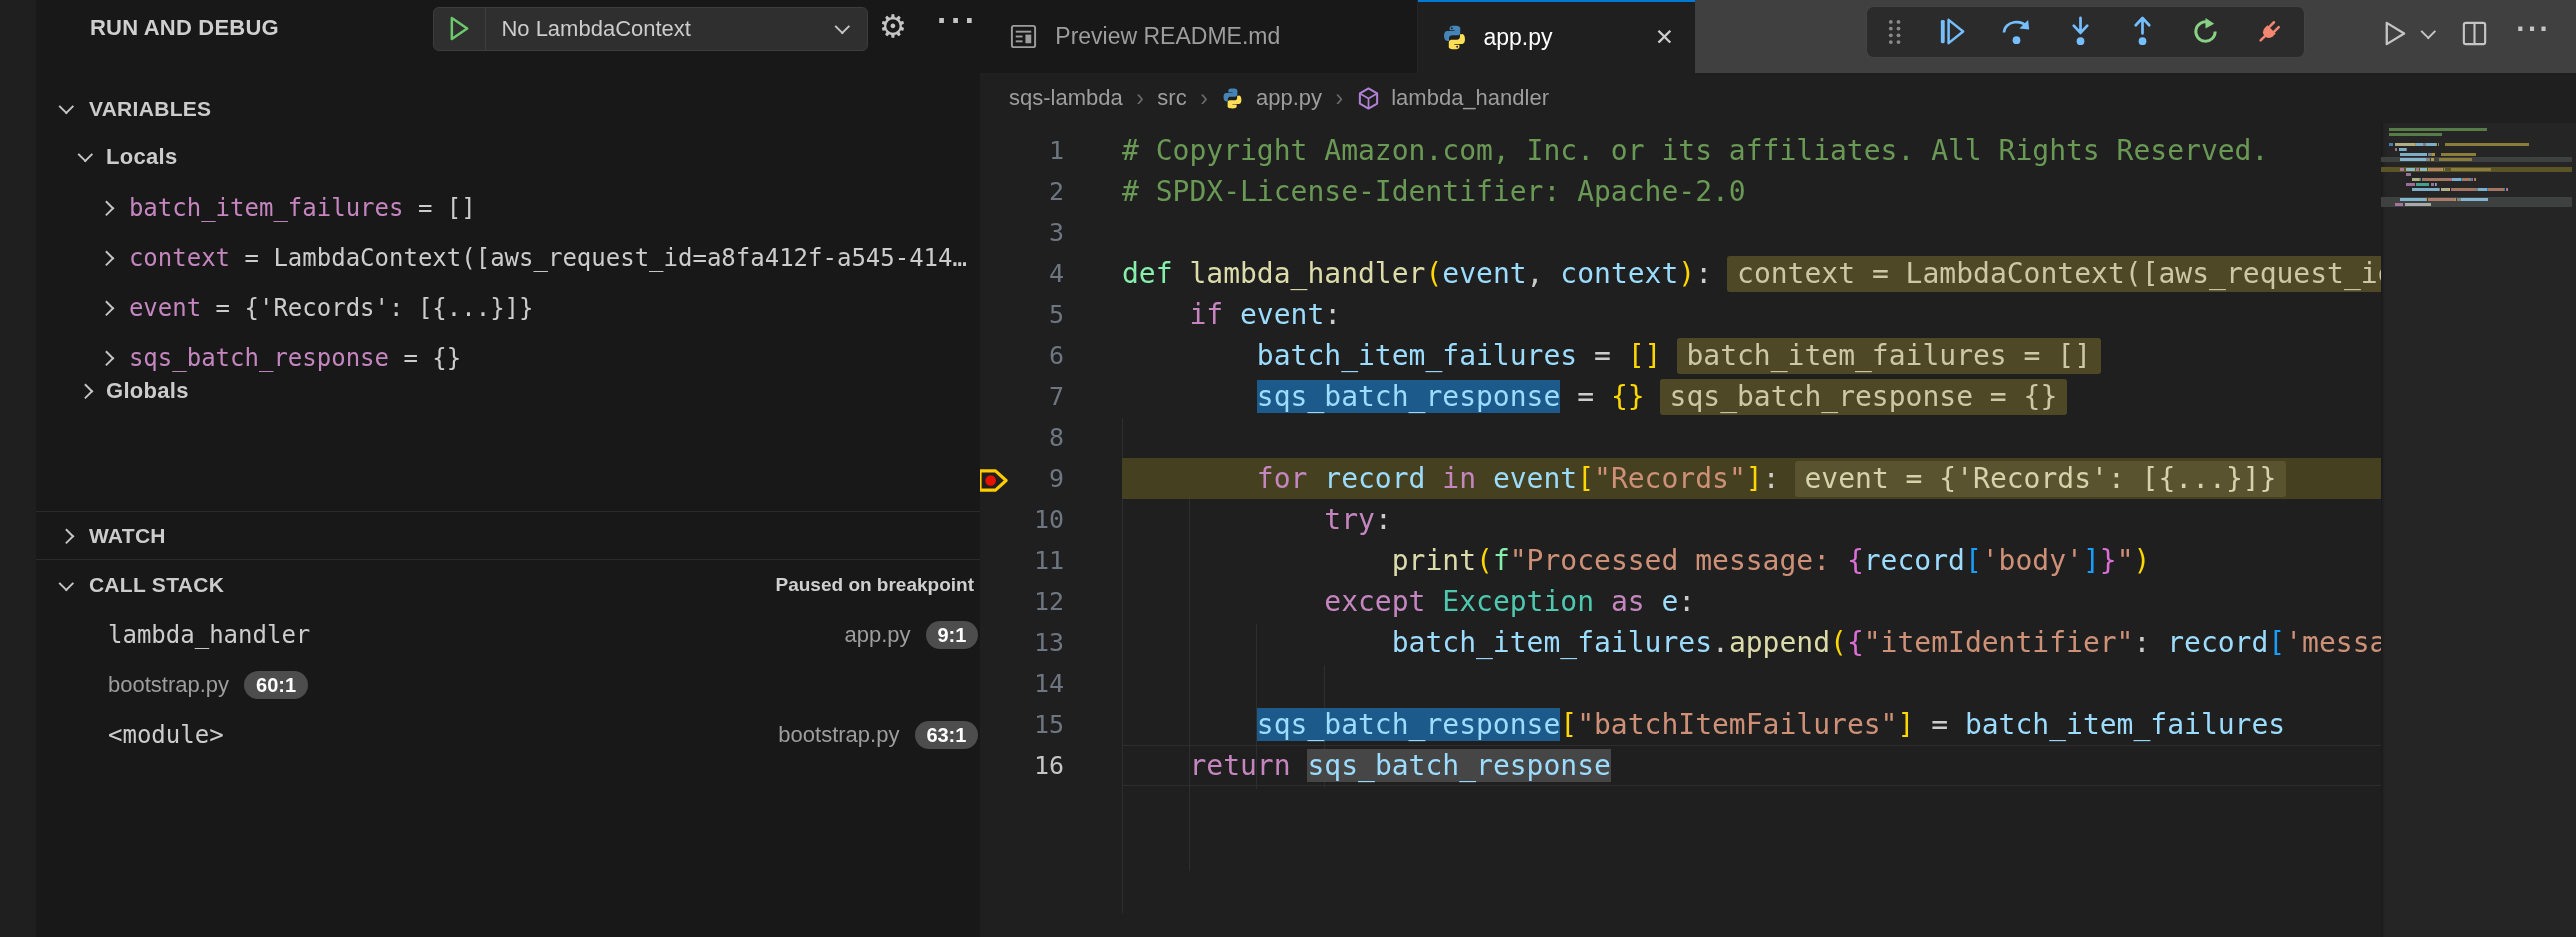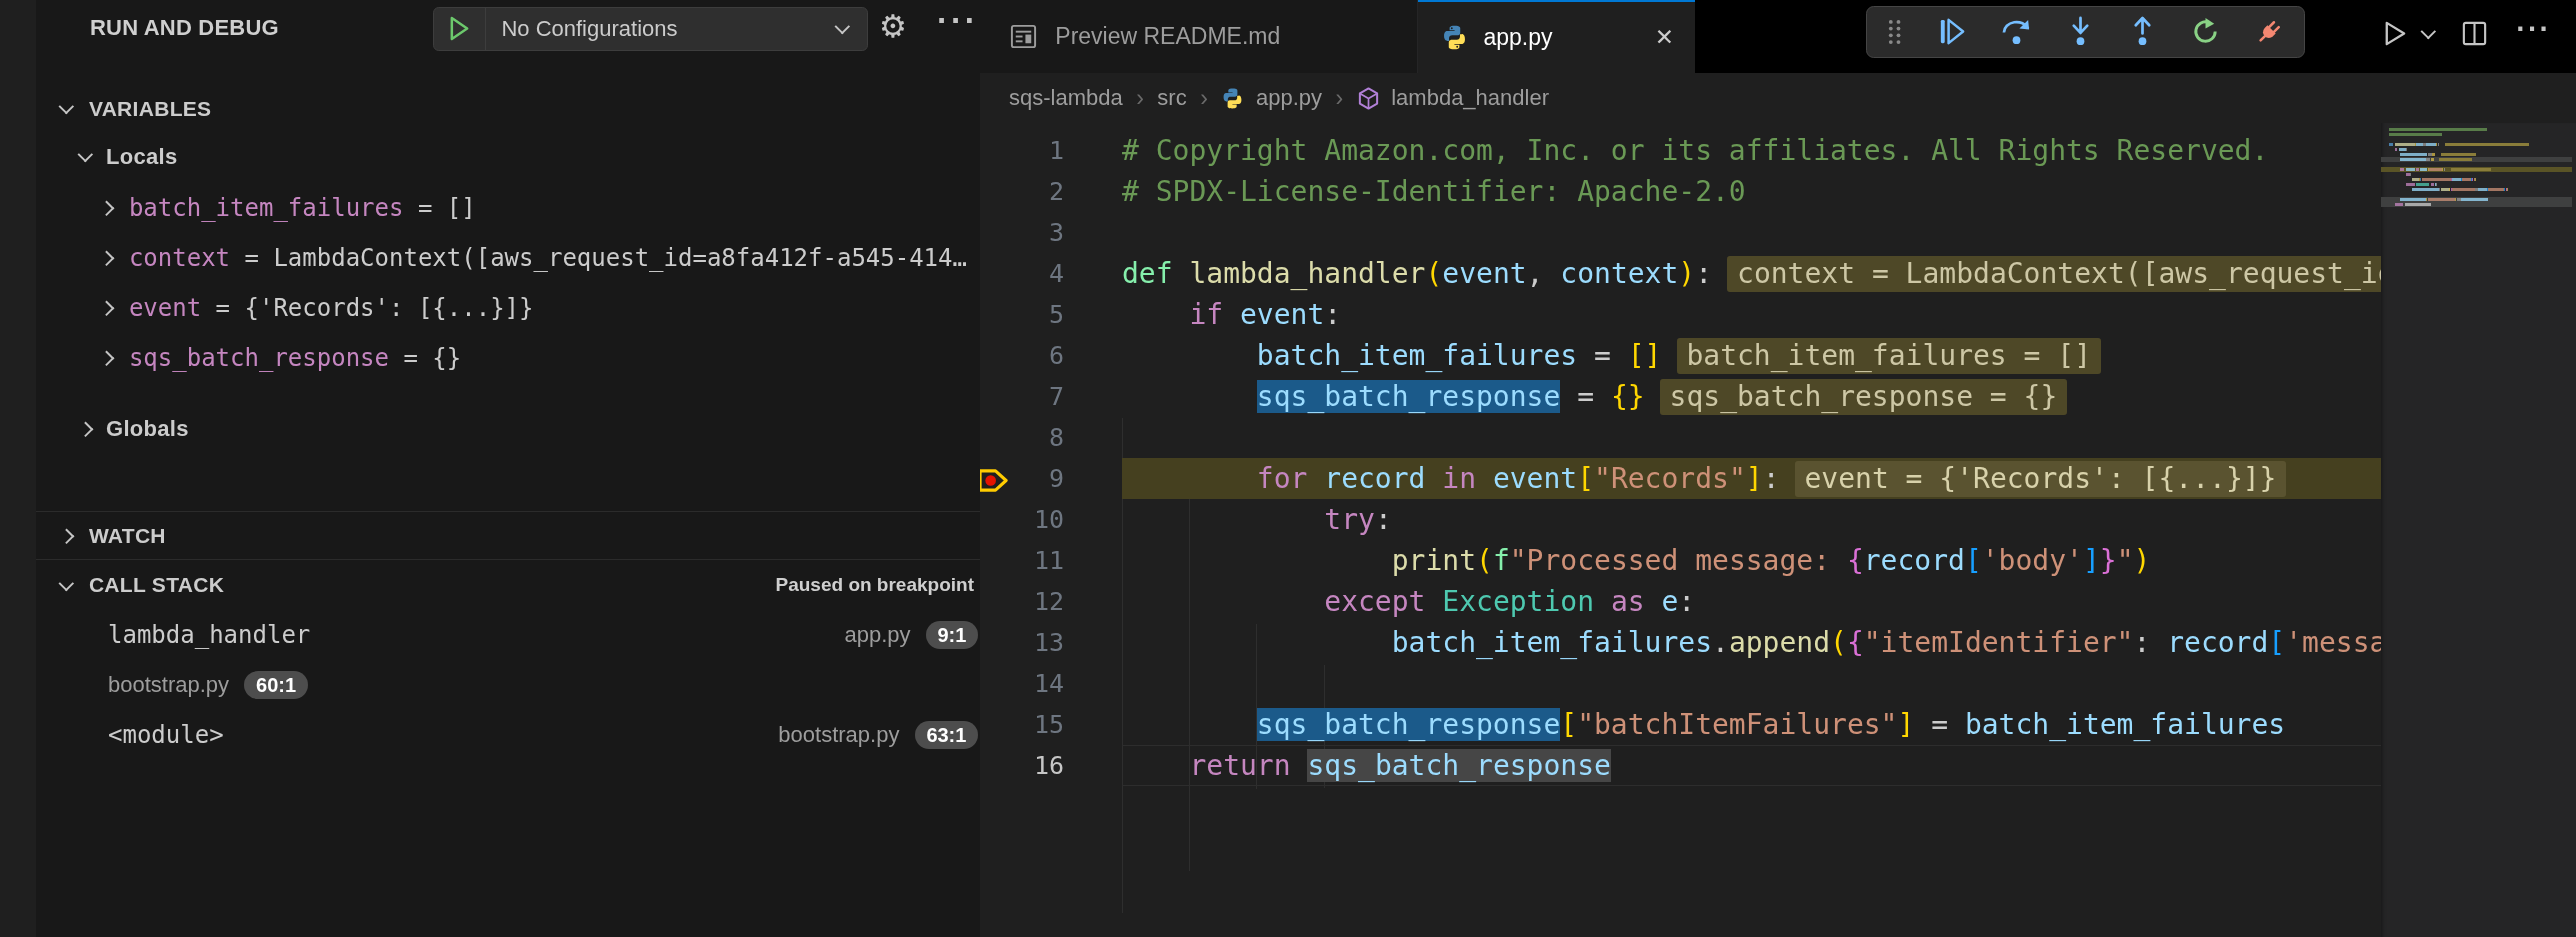--- a/index.html
+++ b/index.html
@@ -48,21 +48,21 @@
 
   .frame-row { position:relative; height:50px; display:flex; align-items:center; padding:0 35px 0 72px; }
   .frame-name { font-family:"DejaVu Sans Mono", monospace; font-size:24px; color:#cccccc; flex:1; }
   .frame-file { font-size:22px; color:#9d9d9d; margin-right:15.4px; }
   .frame-line { font-size:20px; color:#ffffff; background:#4d4d4d; border-radius:14.4px;
                 padding:2.9px 11.6px; font-weight:600; }
 
   
   #editor { position:absolute; left:980px; top:0; width:1596px; height:938px; background:#1f1f1f; }
 
-  #tabbar { position:relative; width:100%; height:73px; background:#000000; }
+  #tabbar { position:relative; width:100%; height:73px; background:#404040; }
   .tab { position:absolute; top:0; height:73px; display:flex; align-items:center; }
   #tab-preview { left:0; width:438px; background:#181818; border-right:1px solid #252526; padding-left:29px; }
   #tab-preview .tab-label { font-size:23px; color:#9d9d9d; margin-left:17.3px; }
   #tab-app { left:438px; width:277px; background:#1f1f1f; border-top:2.9px solid #0078d4; padding-left:23px; }
   #tab-app .tab-label { font-size:23px; color:#ffffff; margin-left:15.4px; }
   #tab-close { margin-left:auto; margin-right:21px; font-size:23px; color:#cccccc; }
 
   #debug-toolbar { position:absolute; left:886px; top:5.8px; height:52px; display:flex; align-items:center;
                    gap:33px; padding:0 19px; background:#2b2b2b; border:1px solid #454545; border-radius:7.7px; }
   #debug-toolbar svg { display:block; }
@@ -110,21 +110,21 @@
 <div id="sidebar">
 
   <div id="sb-header">
     <span id="sb-title">RUN AND DEBUG</span>
     <div id="config-bar">
       <span id="config-play">
         <svg width="23" height="25" viewBox="0 0 24 26">
           <path d="M4 2 L20 13 L4 24 Z" fill="none" stroke="#6cc86c" stroke-width="2.6" stroke-linejoin="round"></path>
         </svg>
       </span>
-      <span id="config-label">No Configurations</span>
+      <span id="config-label">No LambdaContext</span>
       <span id="config-chevron" class="chev down"></span>
     </div>
     <span id="gear-btn">⚙</span>
     <span id="sb-more">···</span>
   </div>
 
   <div class="section-header" style="top:89px; height:39px; padding-left:25px; gap:17.3px;">
     <span class="chev down"></span>
     <span class="lbl">VARIABLES</span>
   </div>
@@ -134,21 +134,21 @@
     <span class="lbl">Locals</span>
   </div>
 
   <div id="locals-rows" style="position:absolute; top:183px; left:0; width:100%;">
       <div class="var-row"><span class="chev right"></span><span class="vname">batch_item_failures</span><span class="veq"> = </span><span class="vval">[]</span></div>
       <div class="var-row"><span class="chev right"></span><span class="vname">context</span><span class="veq"> = </span><span class="vval">LambdaContext([aws_request_id=a8fa412f-a545-414…</span></div>
       <div class="var-row"><span class="chev right"></span><span class="vname">event</span><span class="veq"> = </span><span class="vval">{'Records': [{...}]}</span></div>
       <div class="var-row"><span class="chev right"></span><span class="vname">sqs_batch_response</span><span class="veq"> = </span><span class="vval">{}</span></div>
     </div>
 
-  <div class="section-header subsection" style="top:409px; height:40px; padding-left:44px; gap:15.4px;">
+  <div class="section-header subsection" style="top:371px; height:40px; padding-left:44px; gap:15.4px;">
     <span class="chev right"></span>
     <span class="lbl">Globals</span>
   </div>
 
   <div class="divider" style="top:511px;"></div>
 
   <div class="section-header" style="top:516px; height:40px; padding-left:25px; gap:17.3px;">
     <span class="chev right"></span>
     <span class="lbl">WATCH</span>
   </div>

